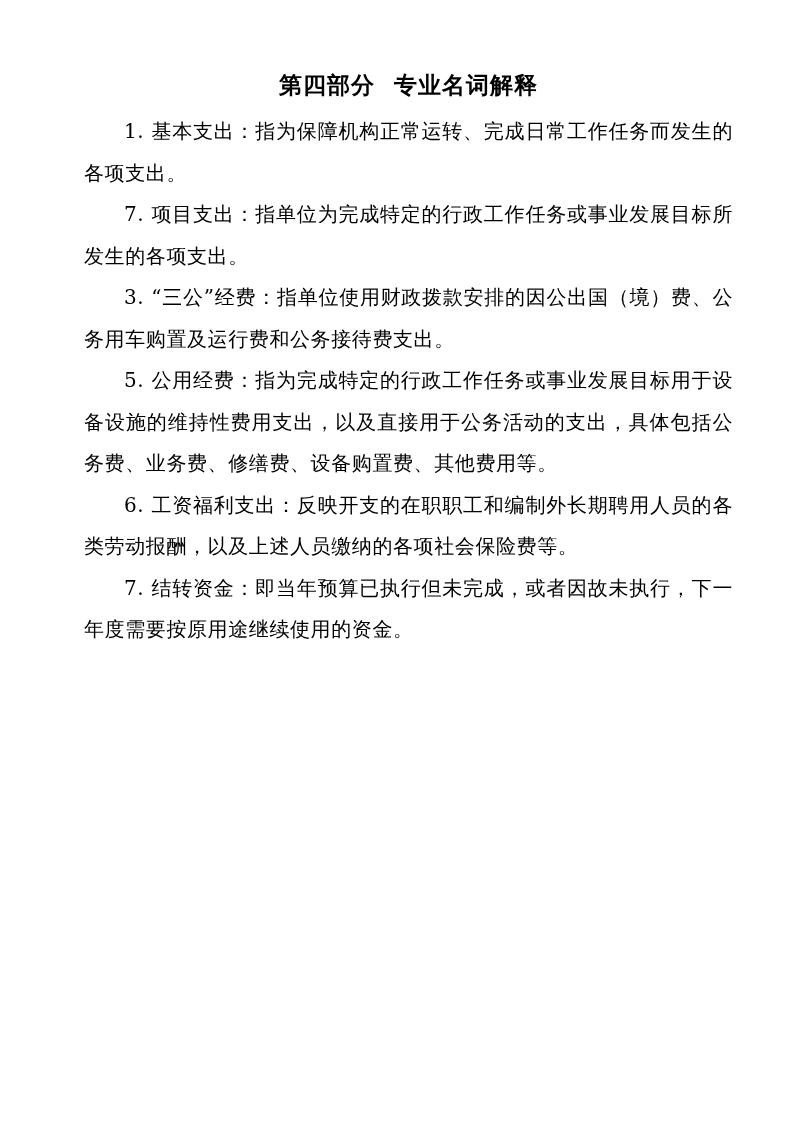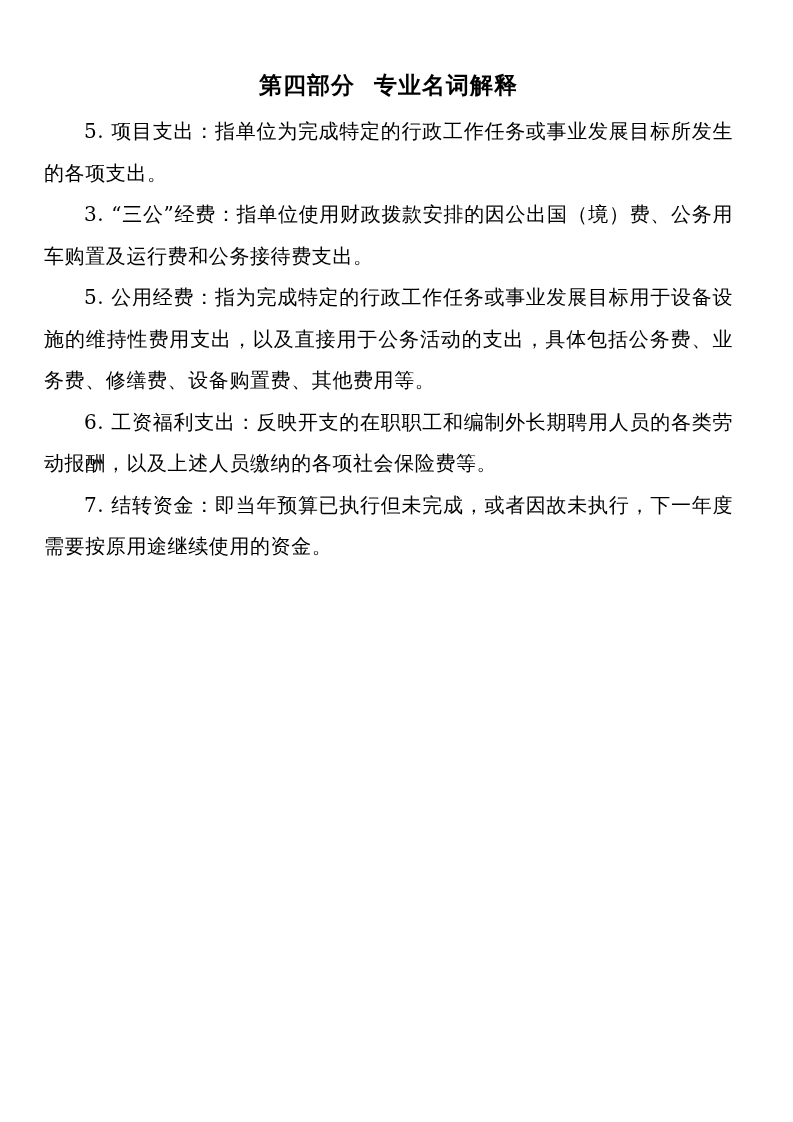--- a/index.html
+++ b/index.html
@@ -7,21 +7,21 @@
     padding: 0;
     background: #ffffff;
   }
   .page {
     position: relative;
     width: 793px;
     height: 1122px;
     box-sizing: border-box;
     background: #ffffff;
     color: #000000;
-    padding: 70px 60px 0 44px;
+    padding: 70px 60px 0 84px;
     overflow: hidden;
     font-family: "DejaVu Serif", "Liberation Serif", serif;
   }
   .title {
     margin: 0 0 11px 0;
     font-family: "DejaVu Sans", "Liberation Sans", sans-serif;
     font-weight: bold;
     font-size: 23px;
     line-height: 30px;
     text-align: center;
@@ -41,19 +41,20 @@
     font-family: "DejaVu Serif", "Liberation Serif", serif;
   }
 </style>
 </head>
 <body>
 
 <div class="page">
   <h1 class="title">第四部分 专业名词解释</h1>
 
   <div class="body-text">
-    <p class="para">5. 项目支出：指单位为完成特定的行政工作任务或事业发展目标所发生的各项支出。</p>
+    <p class="para">1. 基本支出：指为保障机构正常运转、完成日常工作任务而发生的各项支出。</p>
+    <p class="para">7. 项目支出：指单位为完成特定的行政工作任务或事业发展目标所发生的各项支出。</p>
     <p class="para">3. “三公”经费：指单位使用财政拨款安排的因公出国（境）费、公务用车购置及运行费和公务接待费支出。</p>
     <p class="para">5. 公用经费：指为完成特定的行政工作任务或事业发展目标用于设备设施的维持性费用支出，以及直接用于公务活动的支出，具体包括公务费、业务费、修缮费、设备购置费、其他费用等。</p>
     <p class="para">6. 工资福利支出：反映开支的在职职工和编制外长期聘用人员的各类劳动报酬，以及上述人员缴纳的各项社会保险费等。</p>
     <p class="para">7. 结转资金：即当年预算已执行但未完成，或者因故未执行，下一年度需要按原用途继续使用的资金。</p>
   </div>
 </div>
 
 </body></html>

